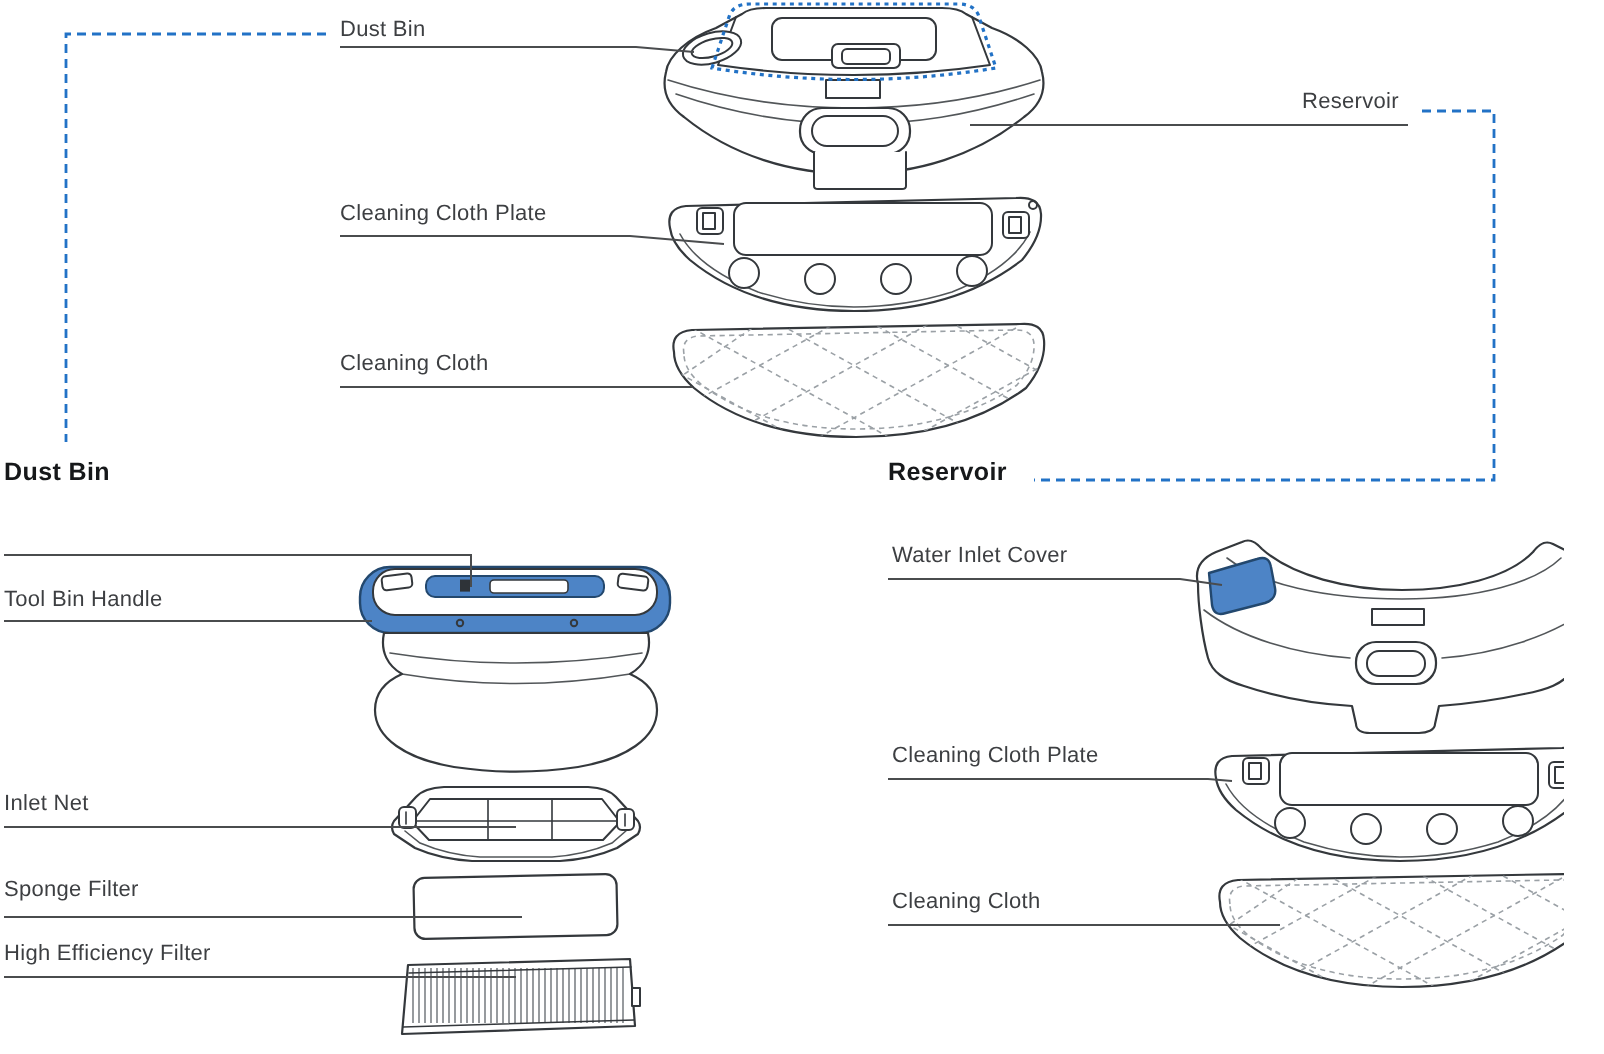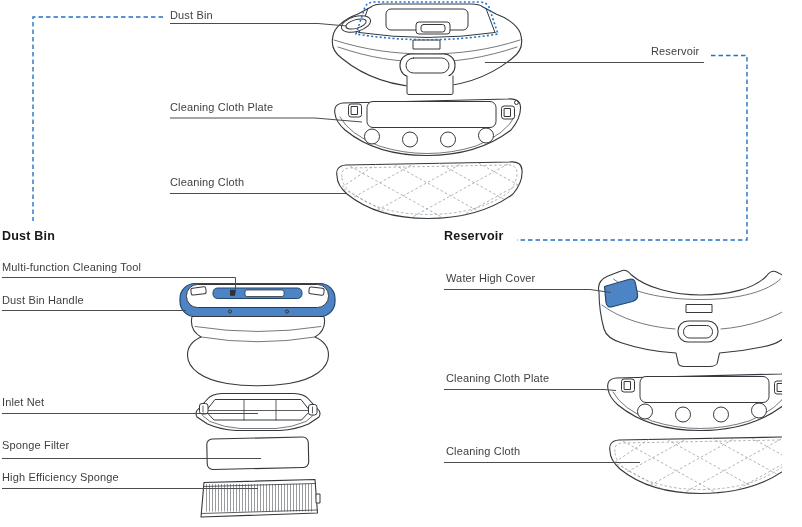--- a/index.html
+++ b/index.html
@@ -139,24 +139,23 @@
     <path class="dash" d="M163,17 H33 V221"></path>
     <path class="dash" d="M711,55.5 H747 V240 H517"></path>
   </svg>
 
   <div class="lbl" style="left:170px;top:9px">Dust Bin</div>
   <div class="lbl" style="left:651px;top:45px">Reservoir</div>
   <div class="lbl" style="left:170px;top:101px">Cleaning Cloth Plate</div>
   <div class="lbl" style="left:170px;top:176px">Cleaning Cloth</div>
 
   <div class="hdg" style="left:2px;top:229px">Dust Bin</div>
-  <div class="lbl" style="left:2px;top:261px">Multi-function Cleaning Tool</div>
-  <div class="lbl" style="left:2px;top:294px">Dust Bin Handle</div>
+  <div class="lbl" style="left:2px;top:294px">Tool Bin Handle</div>
   <div class="lbl" style="left:2px;top:396px">Inlet Net</div>
   <div class="lbl" style="left:2px;top:439px">Sponge Filter</div>
-  <div class="lbl" style="left:2px;top:471px">High Efficiency Sponge</div>
+  <div class="lbl" style="left:2px;top:471px">High Efficiency Filter</div>
 
   <div class="hdg" style="left:444px;top:229px">Reservoir</div>
-  <div class="lbl" style="left:446px;top:272px">Water High Cover</div>
+  <div class="lbl" style="left:446px;top:272px">Water Inlet Cover</div>
   <div class="lbl" style="left:446px;top:372px">Cleaning Cloth Plate</div>
   <div class="lbl" style="left:446px;top:445px">Cleaning Cloth</div>
 
 </div>
 
 </body></html>

